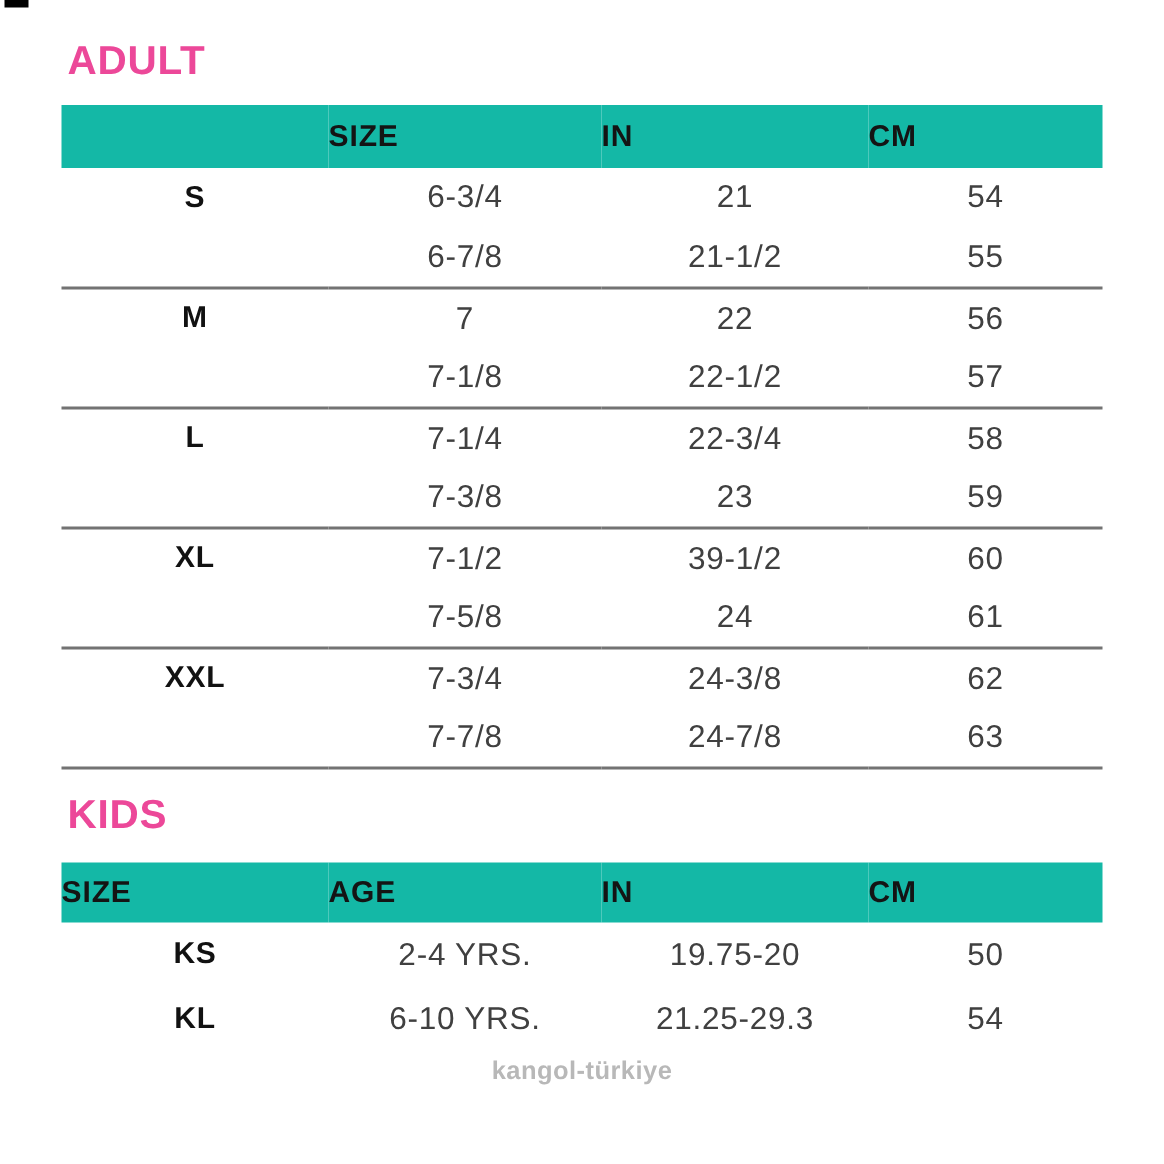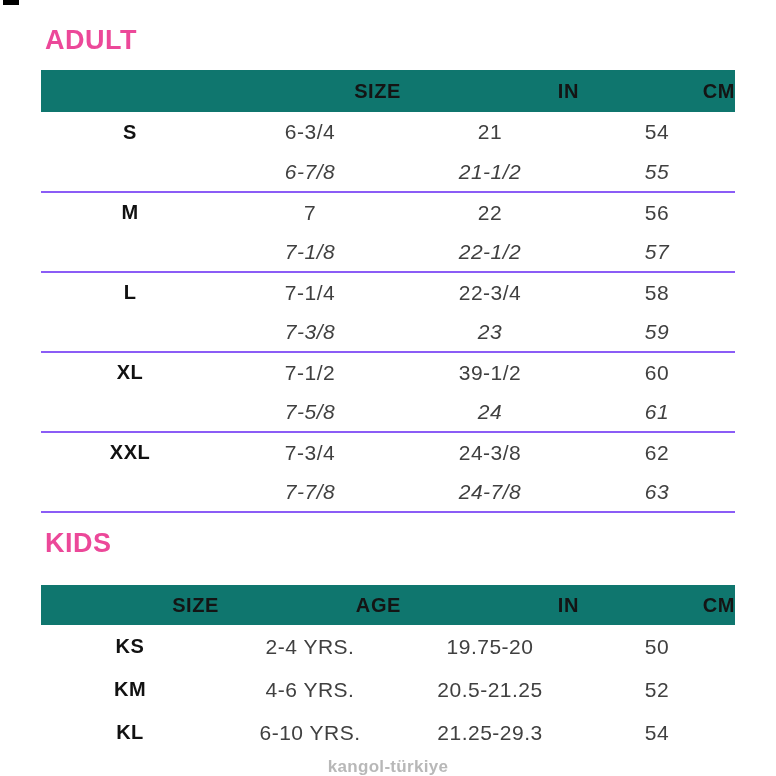--- a/index.html
+++ b/index.html
@@ -20,54 +20,54 @@
   .wrap { padding: 27px 41px 0 41px; }
 
   .section-title {
     font-size: 27px;
     font-weight: 800;
     color: #ec4899;
     letter-spacing: 0.5px;
     line-height: 1;
     margin: 0 0 16px 4px;
   }
-  .section-title.kids { margin-top: 17px; margin-bottom: 28px; }
+  .section-title.kids { margin-top: 17px; margin-bottom: 18px; }
 
   table.size-table {
     border-collapse: collapse;
     table-layout: fixed;
     width: 694px;
   }
   .size-table thead th {
-    background: #0f766e;
+    background: #14b8a6;
     height: 42px;
     font-size: 20px;
     font-weight: 700;
     color: #141414;
     letter-spacing: 0.6px;
-    text-align: right;
+    text-align: left;
     padding: 0;
   }
   .size-table tbody td {
     height: 40px;
     text-align: center;
     vertical-align: middle;
     font-size: 21px;
     font-weight: 300;
     color: #404040;
     letter-spacing: 0.5px;
     padding: 0;
   }
   .size-table tbody td.lbl {
     font-size: 20px;
     font-weight: 700;
     color: #111111;
     letter-spacing: 0.5px;
   }
-  .size-table tr.group-end td { border-bottom: 2px solid #8b5cf6; font-style: italic; }
+  .size-table tr.group-end td { border-bottom: 2px solid #737373; }
 
   table.kids-table thead th { height: 40px; }
   table.kids-table tbody td { height: 43px; }
 
   .watermark {
     margin-top: 3px;
     text-align: center;
     font-size: 17px;
     font-weight: 700;
     letter-spacing: 0.3px;
@@ -180,26 +180,20 @@
       </tr>
     </thead>
     <tbody>
       <tr>
         <td class="lbl">KS</td>
         <td>2-4 YRS.</td>
         <td>19.75-20</td>
         <td>50</td>
       </tr>
       <tr>
-        <td class="lbl">KM</td>
-        <td>4-6 YRS.</td>
-        <td>20.5-21.25</td>
-        <td>52</td>
-      </tr>
-      <tr>
         <td class="lbl">KL</td>
         <td>6-10 YRS.</td>
         <td>21.25-29.3</td>
         <td>54</td>
       </tr>
     </tbody>
   </table>
 
   <div class="watermark">kangol-türkiye</div>
 

